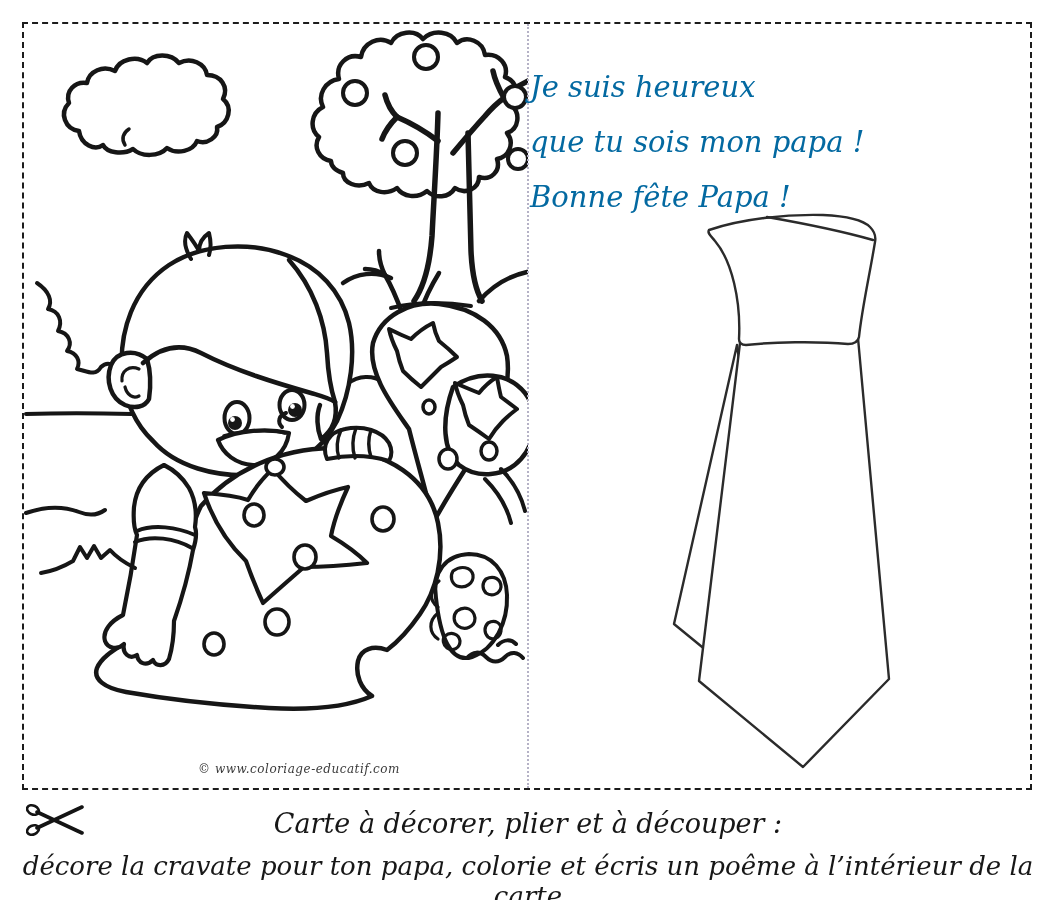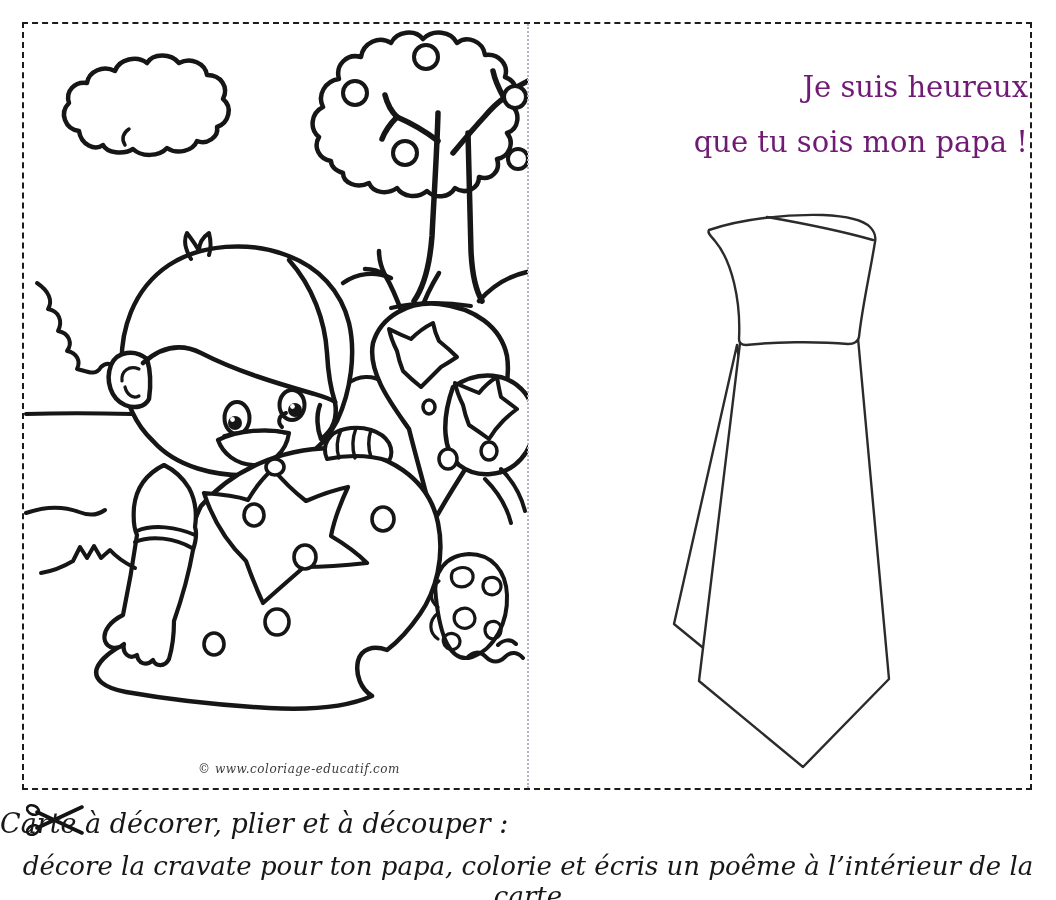--- a/index.html
+++ b/index.html
@@ -15,25 +15,25 @@
     position:absolute;left:503px;top:0;height:100%;width:0;
     border-left:2px dotted #b5b2c6;
   }
   .scene-svg{position:absolute;left:0;top:0;}
   .tie-svg{position:absolute;left:504px;top:0;}
   .watermark{
     position:absolute;left:130px;top:738px;width:290px;text-align:center;
     font-style:italic;font-size:12px;color:#3a3a3a;letter-spacing:0.5px;
   }
   .poem{
-    position:absolute;left:506px;top:36px;width:498px;text-align:right;
-    font-size:29px;line-height:55px;color:#701a75;
+    position:absolute;left:506px;top:36px;width:498px;text-align:left;
+    font-style:italic;font-size:29px;line-height:55px;color:#0369a1;
   }
   .footer-line1{
-    position:absolute;left:0;top:808px;width:1056px;text-align:left;
+    position:absolute;left:0;top:808px;width:1056px;text-align:center;
     font-style:italic;font-size:27px;color:#171717;
   }
   .footer-line2{
     position:absolute;left:0;top:851px;width:1056px;text-align:center;
     font-style:italic;font-size:26px;color:#171717;
   }
   .scissors{position:absolute;left:26px;top:803px;}
   svg *{vector-effect:none;}
 </style>
 </head>
@@ -202,20 +202,21 @@
       </g>
     </svg>
 
     <div class="watermark">© www.coloriage-educatif.com</div>
 
     <div class="fold-divider"></div>
 
     <div class="poem">
       <div>Je suis heureux</div>
       <div>que tu sois mon papa !</div>
+      <div>Bonne fête Papa !</div>
     </div>
 
     <svg class="tie-svg" width="504" height="764" viewBox="527 23 504 764" fill="#ffffff" stroke="#2b2b2b" stroke-width="2.4" stroke-linecap="round" stroke-linejoin="round">
       <path d="M 736,344 L 673,623 L 706,650 L 748,430 Z"></path>
       <path d="M 739,342 L 698,680 L 802,766 L 888,678 L 857,337
         C 820,334 770,338 739,342 Z"></path>
       <path d="M 708,229 C 740,218 785,213 822,214 C 845,215 862,219 869,226
         C 873,230 875,236 874,241 C 869,272 861,307 858,336 C 857,341 853,343 847,343
         C 815,340 772,341 745,344 C 741,344 738,342 738,338 C 740,300 731,260 714,240
         C 710,235 706,232 708,229 Z"></path>

